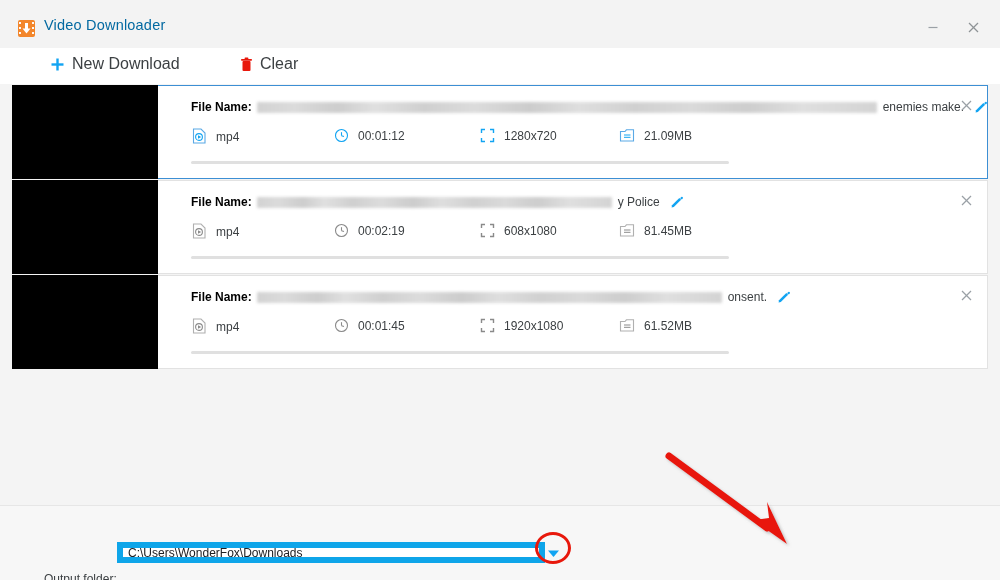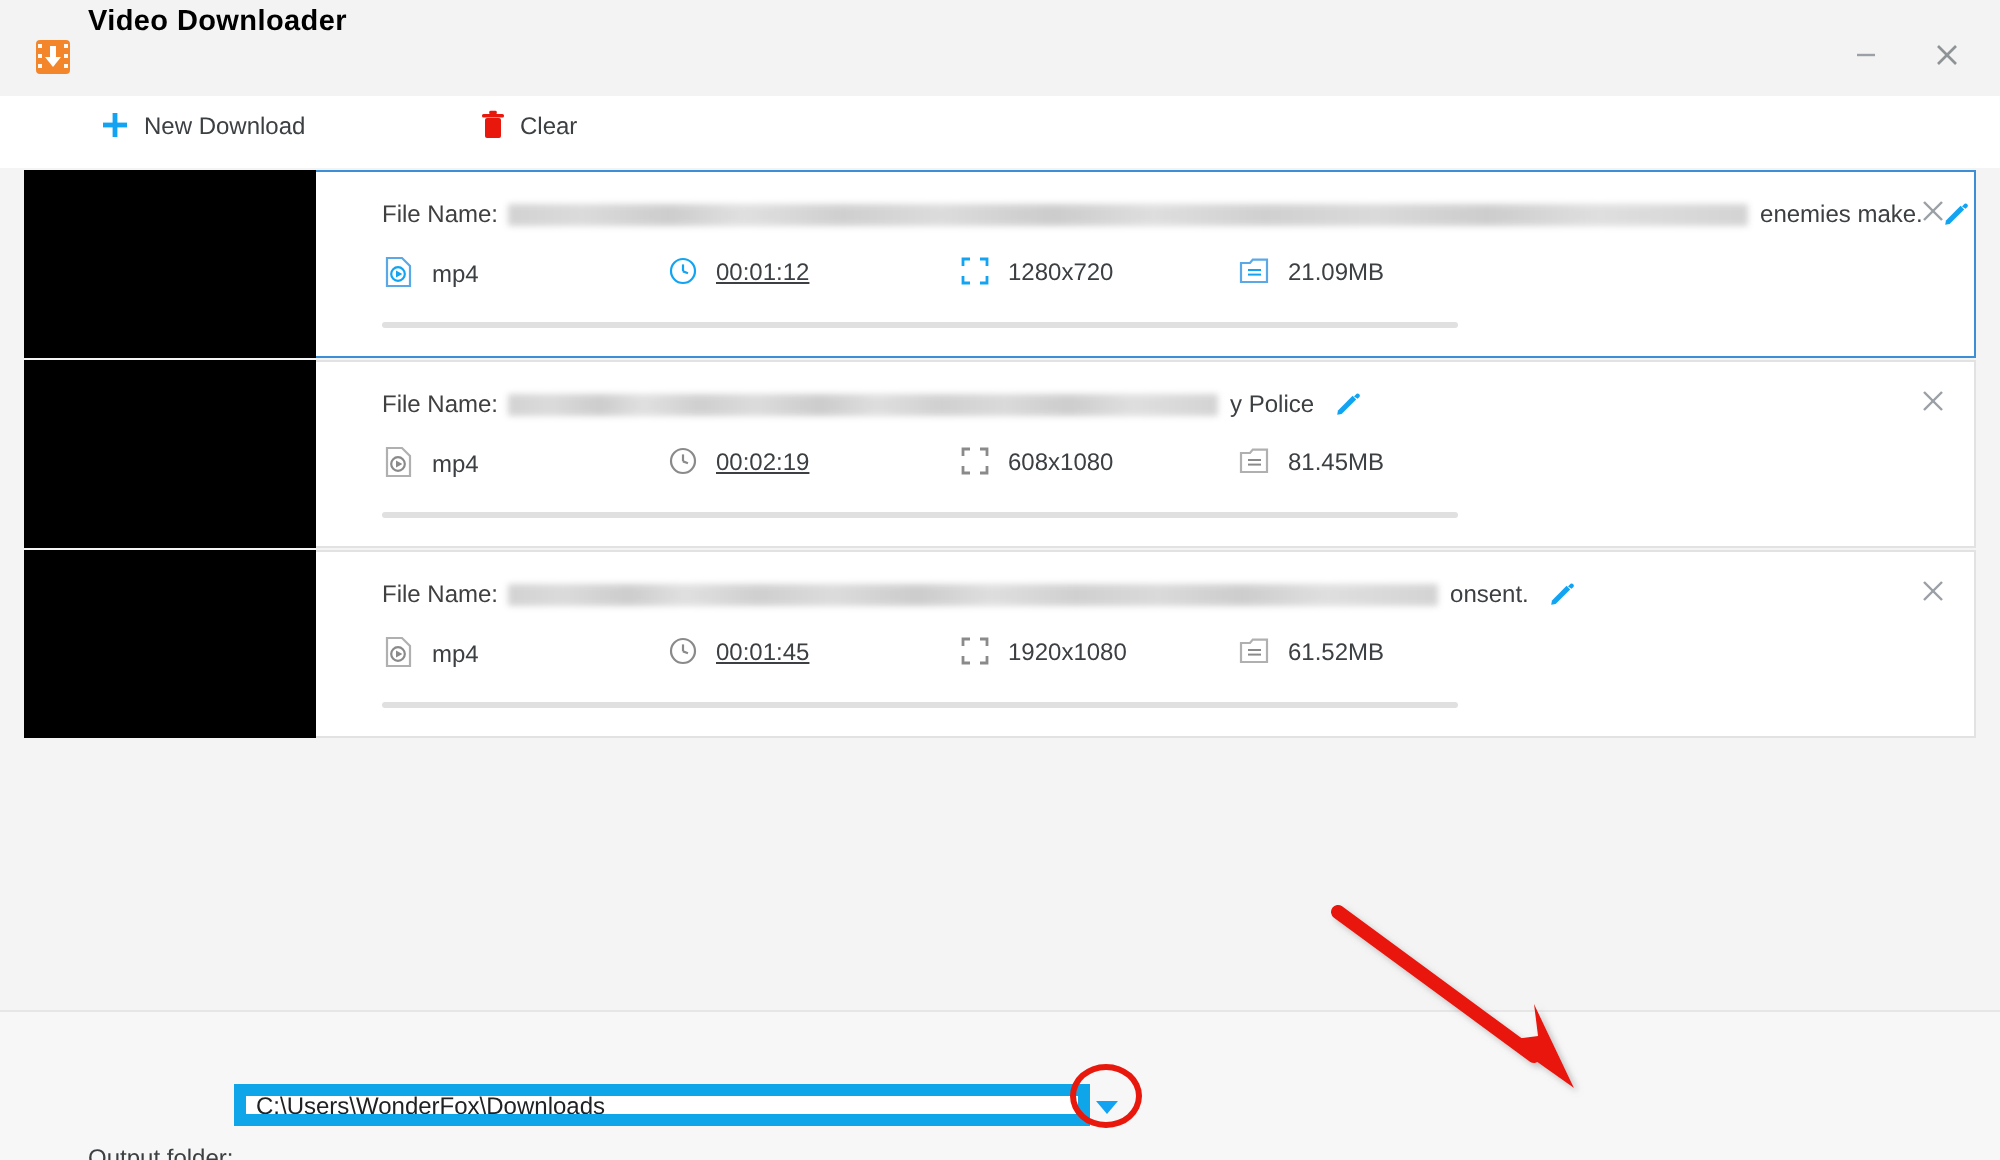--- a/index.html
+++ b/index.html
@@ -46,26 +46,25 @@
   .app-icon .n1 { left: 1px; top: 2px; }
   .app-icon .n2 { left: 1px; top: 7px; }
   .app-icon .n3 { left: 1px; top: 12px; }
   .app-icon .n4 { right: 1px; top: 2px; }
   .app-icon .n5 { right: 1px; top: 7px; }
   .app-icon .n6 { right: 1px; top: 12px; }
   .app-icon svg { position: absolute; left: 3px; top: 2px; }
 
   .app-title {
     position: absolute;
-    left: 44px; top: 3px;
+    left: 44px; top: 17px;
     font-size: 14.5px;
-    color: #000000;
+    color: #0369a1;
     letter-spacing: .2px;
     white-space: nowrap;
-    font-weight: bold;
   }
   .win-btn {
     position: absolute;
     top: 14px;
     width: 34px; height: 26px;
     display: flex; align-items: center; justify-content: center;
     color: #9aa0a6;
   }
   .win-min { left: 916px; }
   .win-close { left: 956px; }
@@ -76,21 +75,21 @@
     left: 0; top: 48px;
     width: 1000px; height: 36px;
     background: #ffffff;
   }
   .tb-item {
     position: absolute;
     top: 7px;
     display: flex;
     align-items: center;
     gap: 7px;
-    font-size: 12px;
+    font-size: 16px;
     color: #3c4043;
     white-space: nowrap;
   }
   .tb-new { left: 50px; }
   .tb-clear { left: 240px; }
   .tb-icon { display: flex; align-items: center; justify-content: center; }
 
   
   .list-area {
     position: absolute;
@@ -124,22 +123,23 @@
   }
   .filename-line {
     position: absolute;
     left: 32px; top: 14px;
     display: flex;
     align-items: center;
     white-space: nowrap;
   }
   .fn-label {
     font-size: 12px;
-    color: #404040;
+    color: #000000;
     margin-right: 5px;
+    font-weight: bold;
   }
   .fn-redacted {
     display: inline-block;
     height: 11px;
     border-radius: 1px;
     background: linear-gradient(90deg,
       #cfcfcf 0%, #d8d8d8 6%, #c9c9c9 13%, #dedede 19%,
       #cccccc 27%, #d9d9d9 35%, #c8c8c8 44%, #dcdcdc 52%,
       #cdcdcd 61%, #d7d7d7 70%, #c9c9c9 79%, #dddddd 88%, #d0d0d0 100%);
     filter: blur(1.6px);
@@ -164,21 +164,21 @@
     position: absolute;
     top: 0;
     display: flex;
     align-items: flex-end;
     gap: 9px;
     font-size: 12px;
     color: #3c4043;
     white-space: nowrap;
   }
   .m0 { left: 0px; }
-  .m1 { left: 142px; text-decoration: underline; }
+  .m1 { left: 142px; }
   .m2 { left: 288px; }
   .m3 { left: 428px; }
   .meta .micon { display: flex; align-items: center; justify-content: center; width: 16px; }
 
   .row-sep {
     position: absolute;
     left: 32px; top: 75px;
     width: 538px; height: 3px;
     background: #e0e0e0;
     border-radius: 2px;

